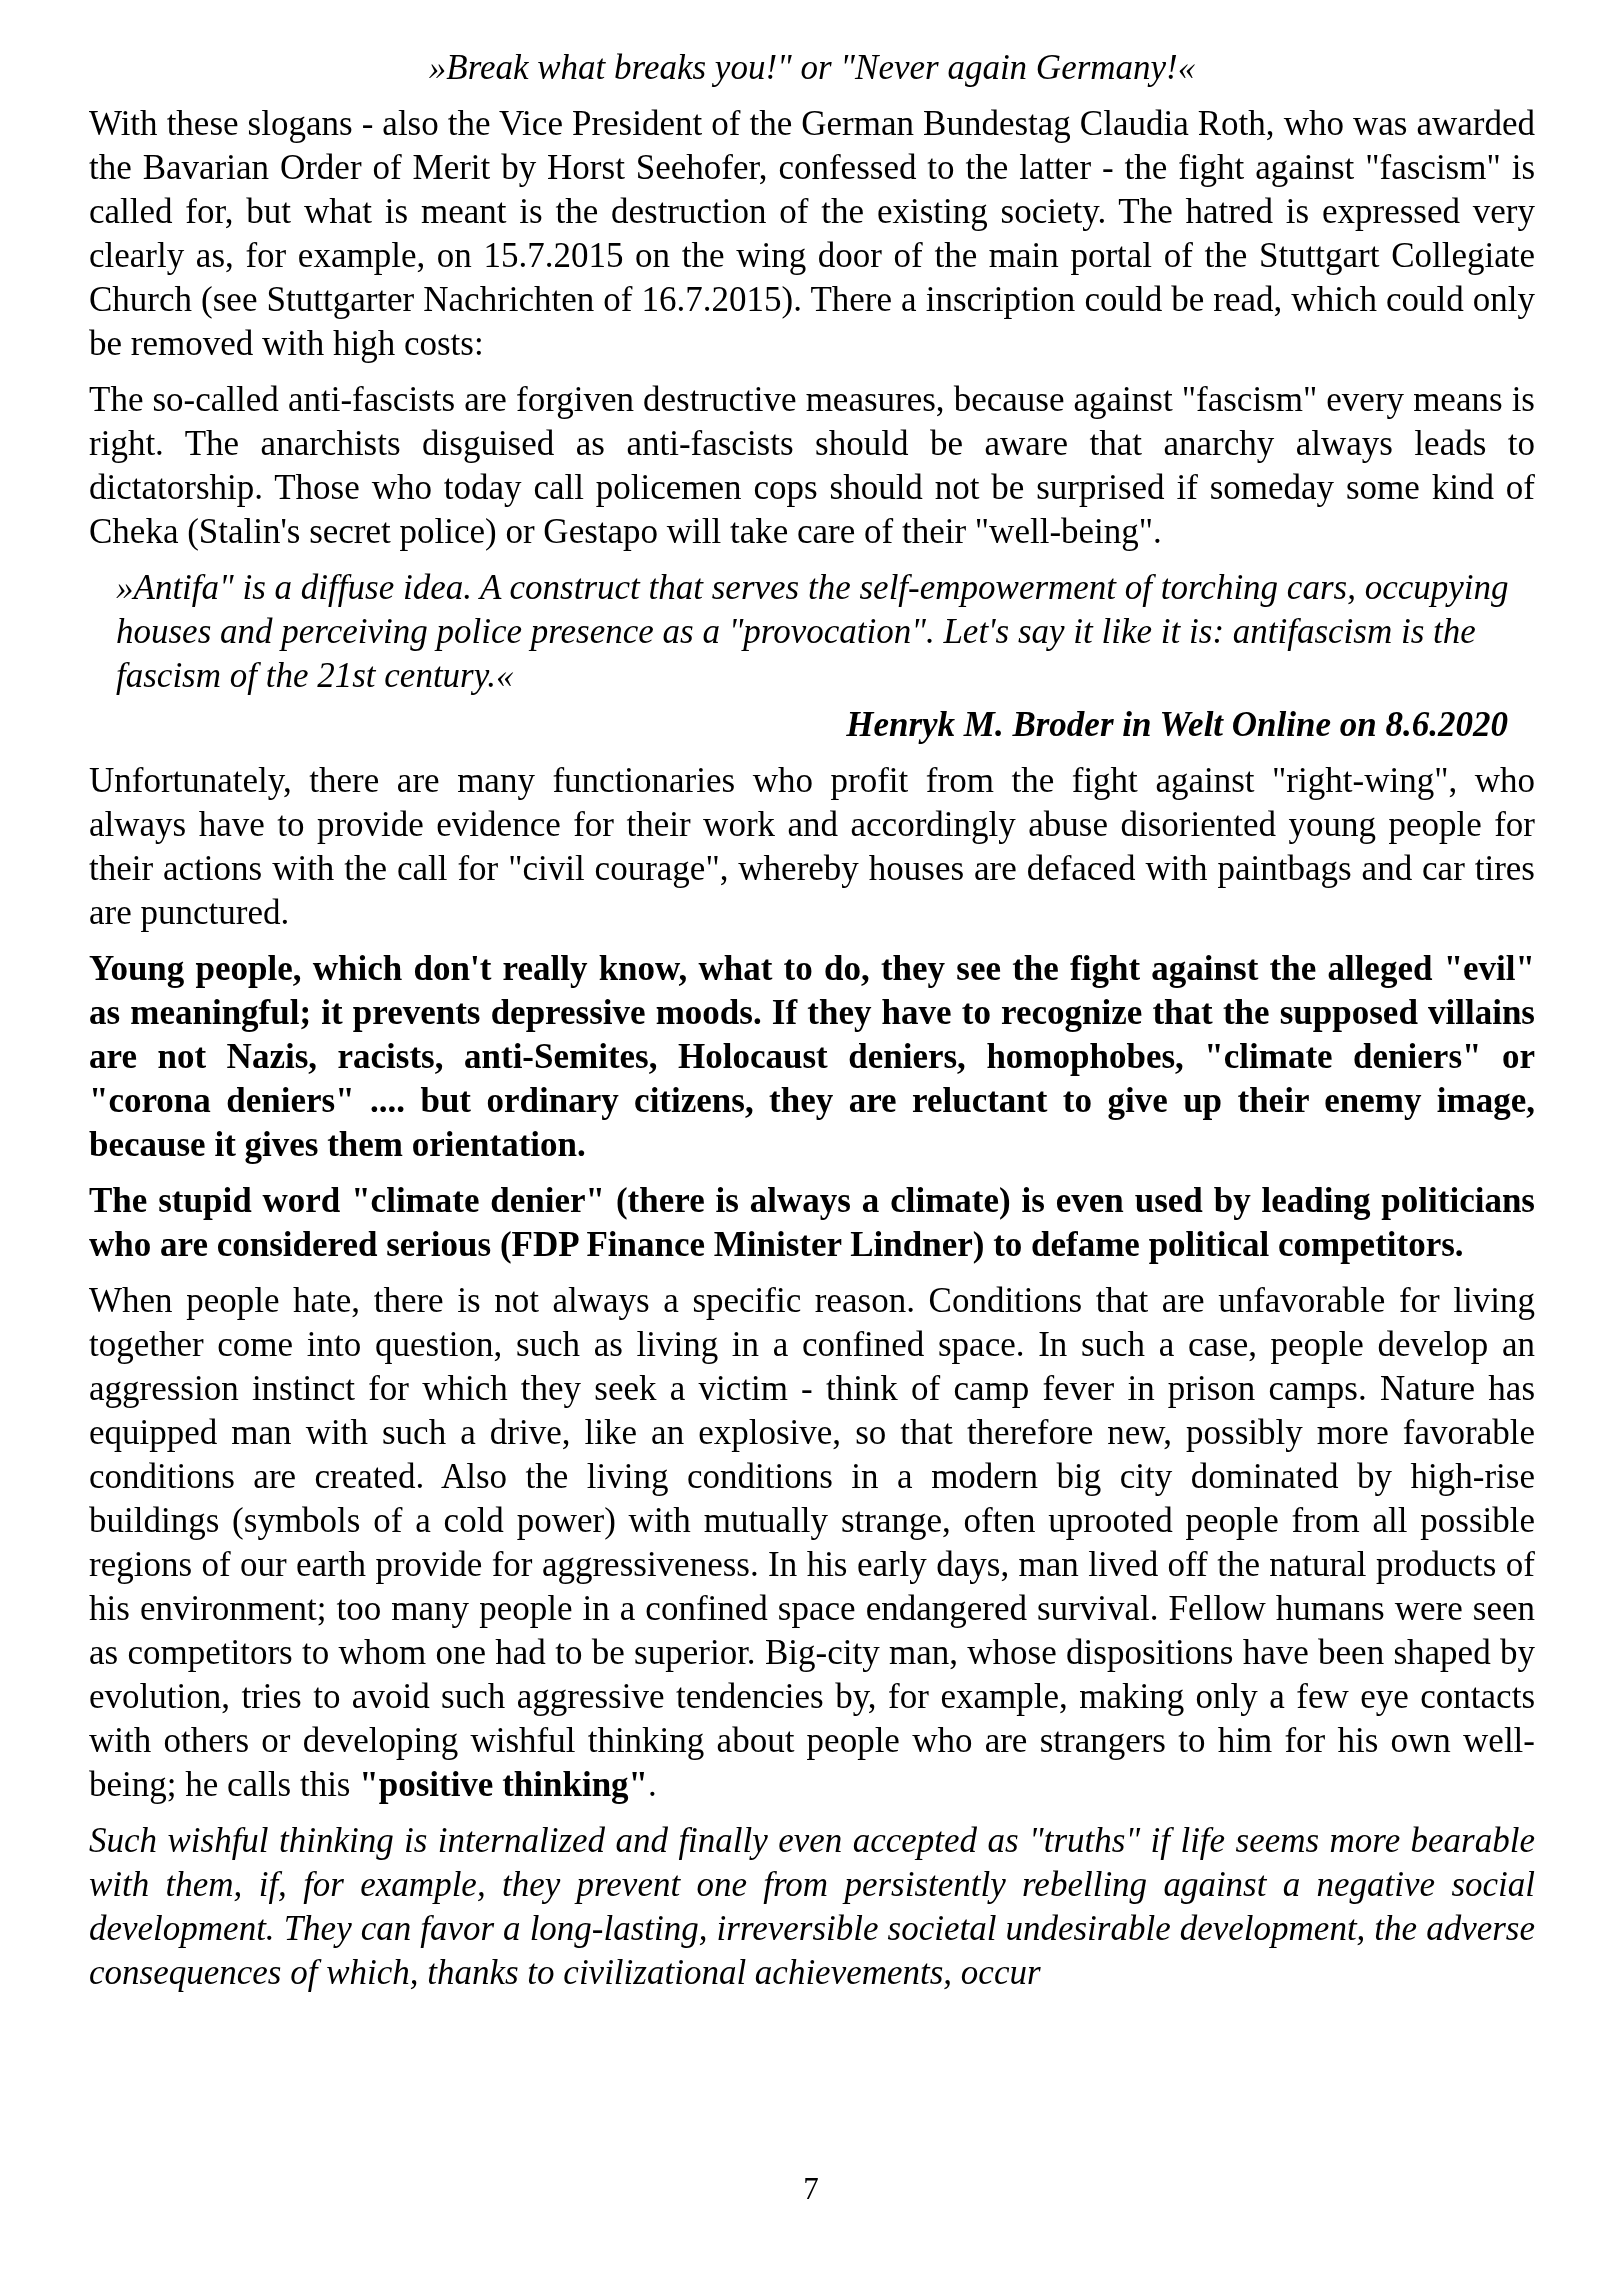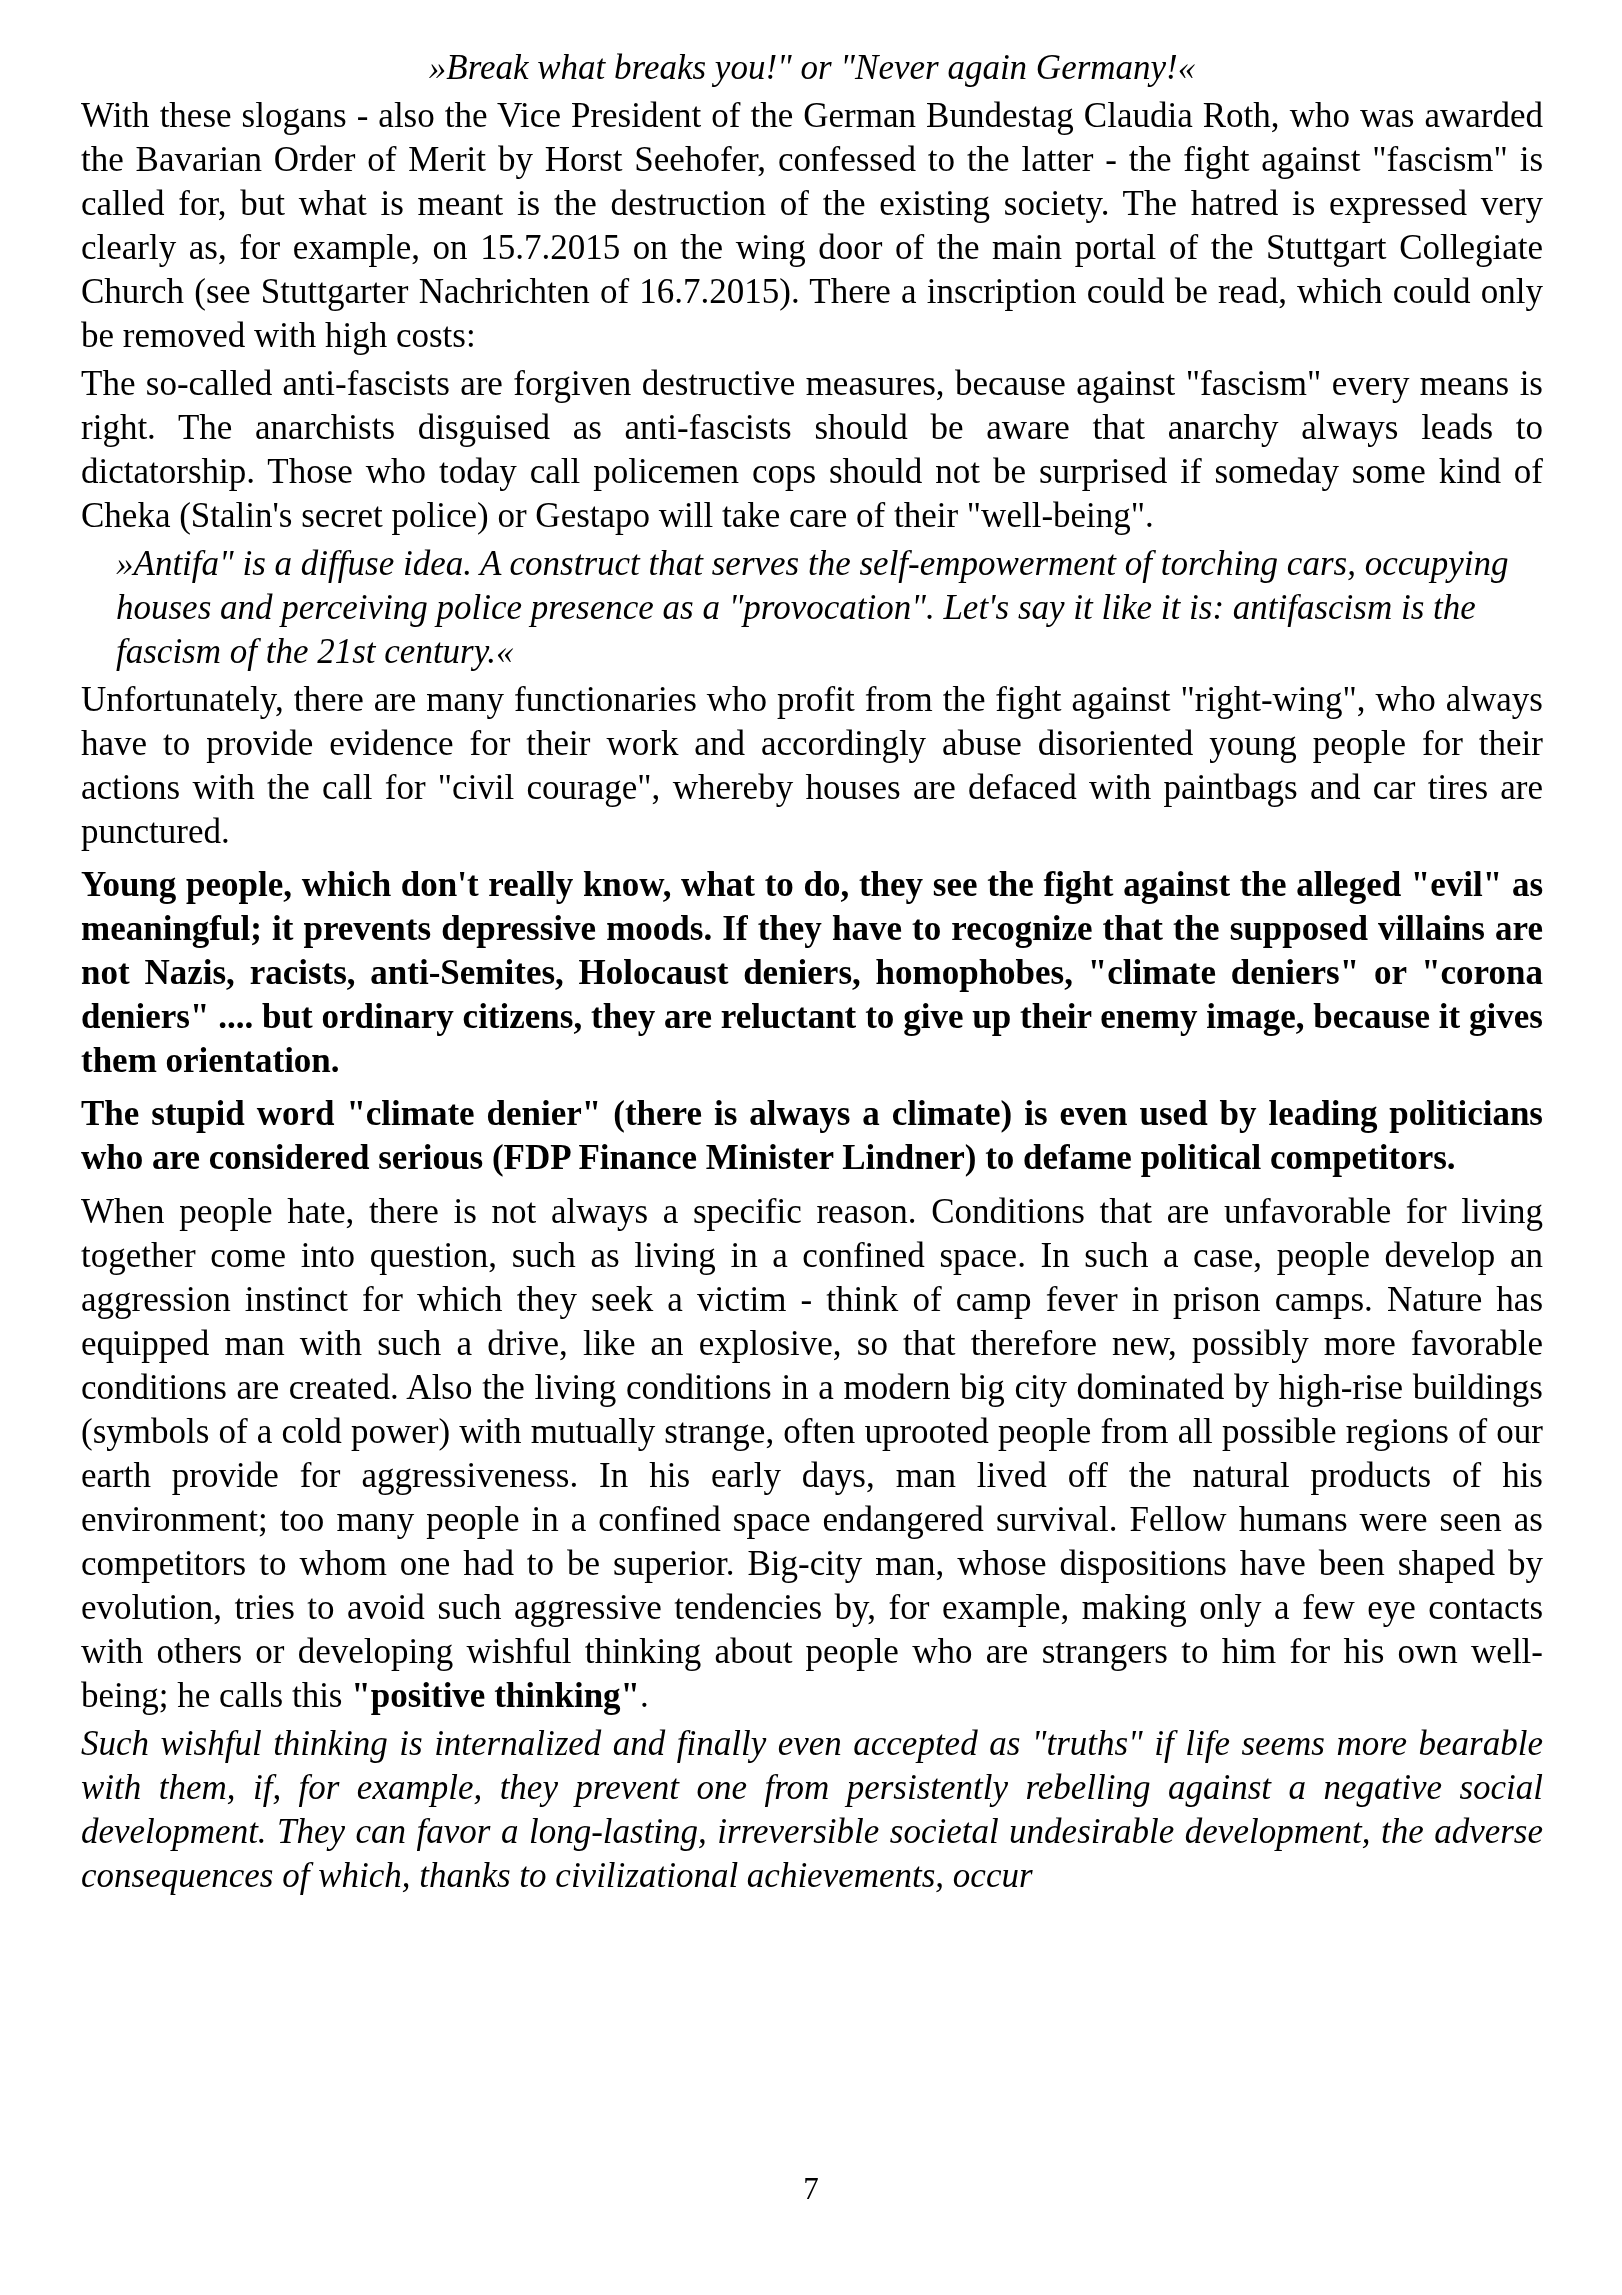--- a/index.html
+++ b/index.html
@@ -6,21 +6,21 @@
     body {
       width: 1622px; height: 2295px; position: relative; overflow: hidden;
       font-family: "Liberation Serif", "DejaVu Serif", serif;
       color: #000000;
     }
     .page {
       position: absolute; left: 77px; top: 46px; width: 1470px;
       font-size: 35px; line-height: 44px;
     }
     .center { text-align: center; font-style: italic; }
-    .just { text-align: justify; margin: 4px; }
+    .just { text-align: justify; margin: 12px; }
     .gap-s { margin-top: 2.6px; font-style: italic; }
     .gap-m { margin-top: 9.2px; }
     .quote {
       margin: 3.9px 0 0 39px; font-style: italic; text-align: left;
     }
     .attribution {
       text-align: right; font-weight: bold; font-style: italic;
       padding-right: 39px; margin-top: 5.2px;
     }
     .bold { font-weight: bold; }
@@ -31,20 +31,21 @@
     }
   </style>
 </head>
 <body>
 
 <div class="page">
   <div class="center">»Break what breaks you!" or "Never again Germany!«</div>
   <p class="just">With these slogans - also the Vice President of the German Bundestag Claudia Roth, who was awarded the Bavarian Order of Merit by Horst Seehofer, confessed to the latter - the fight against "fascism" is called for, but what is meant is the destruction of the existing society. The hatred is expressed very clearly as, for example, on 15.7.2015 on the wing door of the main portal of the Stuttgart Collegiate Church (see Stuttgarter Nachrichten of 16.7.2015). There a inscription could be read, which could only be removed with high costs:</p>
   <p class="just">The so-called anti-fascists are forgiven destructive measures, because against "fascism" every means is right. The anarchists disguised as anti-fascists should be aware that anarchy always leads to dictatorship. Those who today call policemen cops should not be surprised if someday some kind of Cheka (Stalin's secret police) or Gestapo will take care of their "well-being".</p>
   <p class="just quote">»Antifa" is a diffuse idea. A construct that serves the self-empowerment of torching cars, occupying houses and perceiving police presence as a "provocation". Let's say it like it is: antifascism is the fascism of the 21st century.«</p>
+  <div class="attribution">Henryk M. Broder in Welt Online on 8.6.2020</div>
   <p class="just">Unfortunately, there are many functionaries who profit from the fight against "right-wing", who always have to provide evidence for their work and accordingly abuse disoriented young people for their actions with the call for "civil courage", whereby houses are defaced with paintbags and car tires are punctured.</p>
   <p class="just bold gap-m">Young people, which don't really know, what to do, they see the fight against the alleged "evil" as meaningful; it prevents depressive moods. If they have to recognize that the supposed villains are not Nazis, racists, anti-Semites, Holocaust deniers, homophobes, "climate deniers" or "corona deniers" .... but ordinary citizens, they are reluctant to give up their enemy image, because it gives them orientation.</p>
   <p class="just bold gap-m">The stupid word "climate denier" (there is always a climate) is even used by leading politicians who are considered serious (FDP Finance Minister Lindner) to defame political competitors.</p>
   <p class="just gap-m"><span>When people hate, there is not always a specific reason. Conditions that are unfavorable for living together come into question, such as living in a confined space. In such a case, people develop an aggression instinct for which they seek a victim - think of camp fever in prison camps. Nature has equipped man with such a drive, like an explosive, so that therefore new, possibly more favorable conditions are created. Also the living conditions in a modern big city dominated by high-rise buildings (symbols of a cold power) with mutually strange, often uprooted people from all possible regions of our earth provide for aggressiveness. In his early days, man lived off the natural products of his environment; too many people in a confined space endangered survival. Fellow humans were seen as competitors to whom one had to be superior. Big-city man, whose dispositions have been shaped by evolution, tries to avoid such aggressive tendencies by, for example, making only a few eye contacts with others or developing wishful thinking about people who are strangers to him for his own well-being; he calls this </span><span class="bold">"positive thinking"</span><span>.</span></p>
   <p class="just gap-s">Such wishful thinking is internalized and finally even accepted as "truths" if life seems more bearable with them, if, for example, they prevent one from persistently rebelling against a negative social development. They can favor a long-lasting, irreversible societal undesirable development, the adverse consequences of which, thanks to civilizational achievements, occur</p>
 </div>
 
 <div class="pagenum">7</div>
 
 

